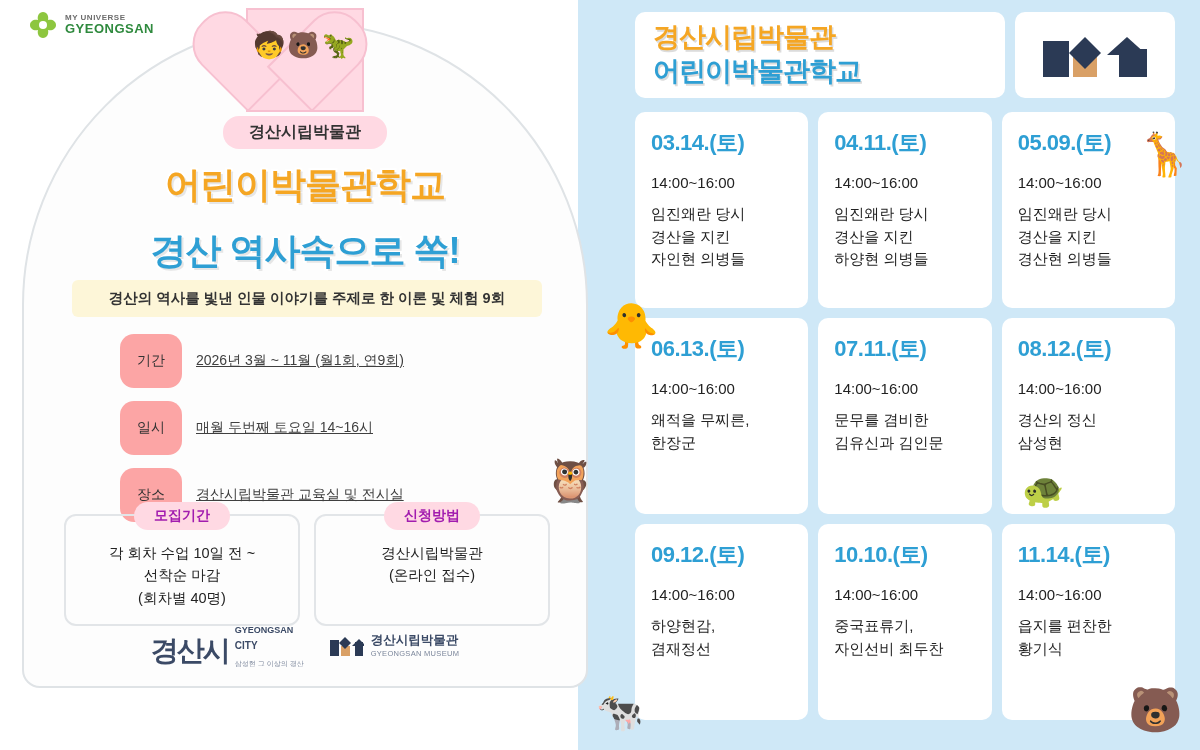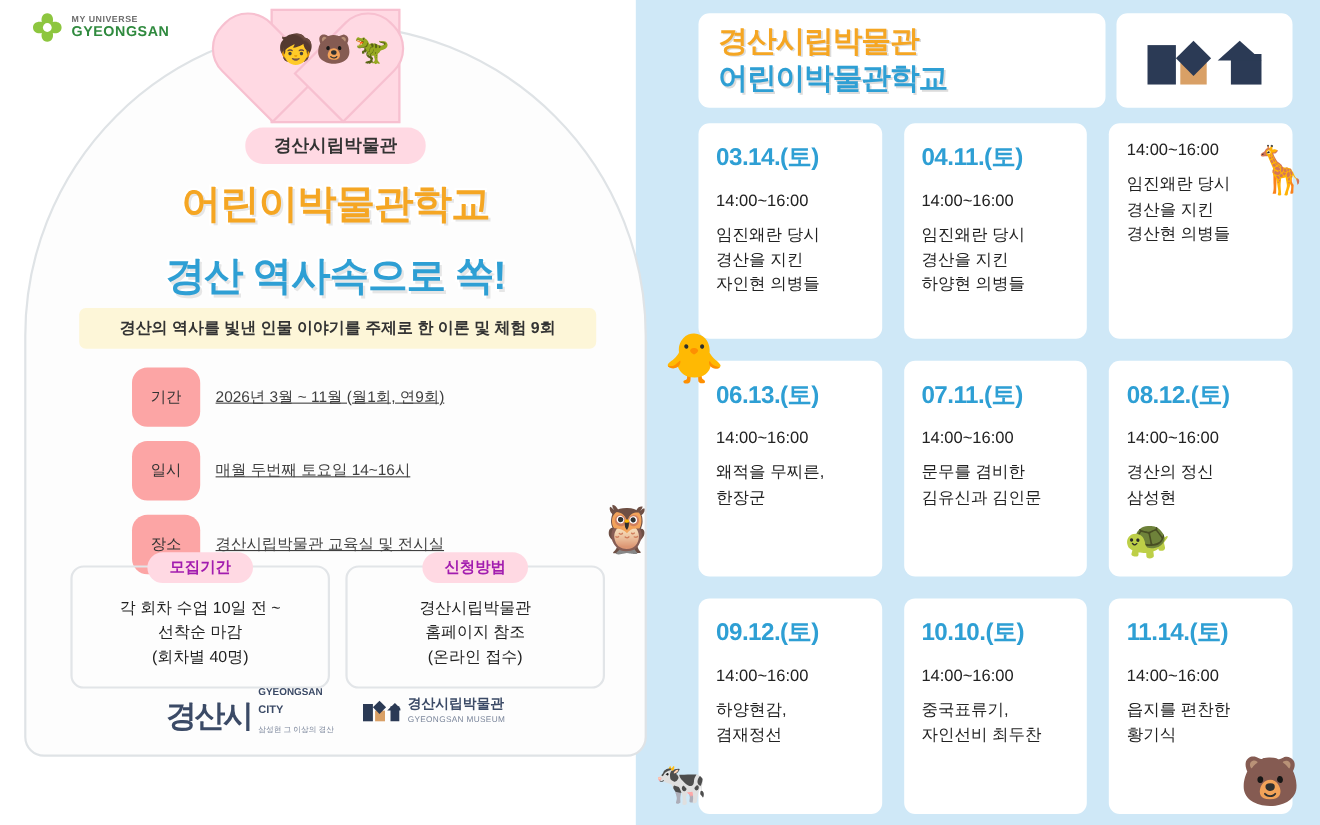--- a/index.html
+++ b/index.html
@@ -218,21 +218,21 @@
     width: 104px; height: 44px;
   }
 
   .grid {
     position: absolute;
     left: 25px; top: 112px;
     width: 540px;
     display: grid;
     grid-template-columns: repeat(3, 1fr);
     grid-template-rows: repeat(3, 196px);
-    gap: 20px;
+    gap: 10px;
   }
   .card {
     background: #ffffff;
     border-radius: 10px;
     padding: 16px 16px 12px;
   }
   .card .date {
     font-size: 22px; font-weight: bold; color: #2e9fd4;
     letter-spacing: -0.5px;
     margin-bottom: 16px;
@@ -307,21 +307,20 @@
     <div class="boxes">
       <div class="info-box">
         <div class="box-title">모집기간</div>
         <div class="box-line">각 회차 수업 10일 전 ~</div>
         <div class="box-line">선착순 마감</div>
         <div class="box-line">(회차별 40명)</div>
       </div>
       <div class="info-box">
         <div class="box-title">신청방법</div>
         <div class="box-line">경산시립박물관</div>
-        <div class="box-line">홈페이지 참조</div>
         <div class="box-line">(온라인 접수)</div>
       </div>
     </div>
 
     <div class="footer-logos">
       <div class="logo-gs">
         <span class="kr">경산시</span>
         <span class="en">
           <span class="e1">GYEONGSAN</span><br>
           <span class="e2">CITY</span><br>
@@ -377,20 +376,21 @@
 자인현 의병들</div>
     </div>
     <div class="card">
       <div class="date">04.11.(토)</div>
       <div class="time">14:00~16:00</div>
       <div class="desc" style="white-space:pre-line">임진왜란 당시
 경산을 지킨
 하양현 의병들</div>
     </div>
     <div class="card">
+      <div class="date">05.09.(토)</div>
       <div class="time">14:00~16:00</div>
       <div class="desc" style="white-space:pre-line">임진왜란 당시
 경산을 지킨
 경산현 의병들</div>
     </div>
 
     <div class="card">
       <div class="date">06.13.(토)</div>
       <div class="time">14:00~16:00</div>
       <div class="desc" style="white-space:pre-line">왜적을 무찌른,

